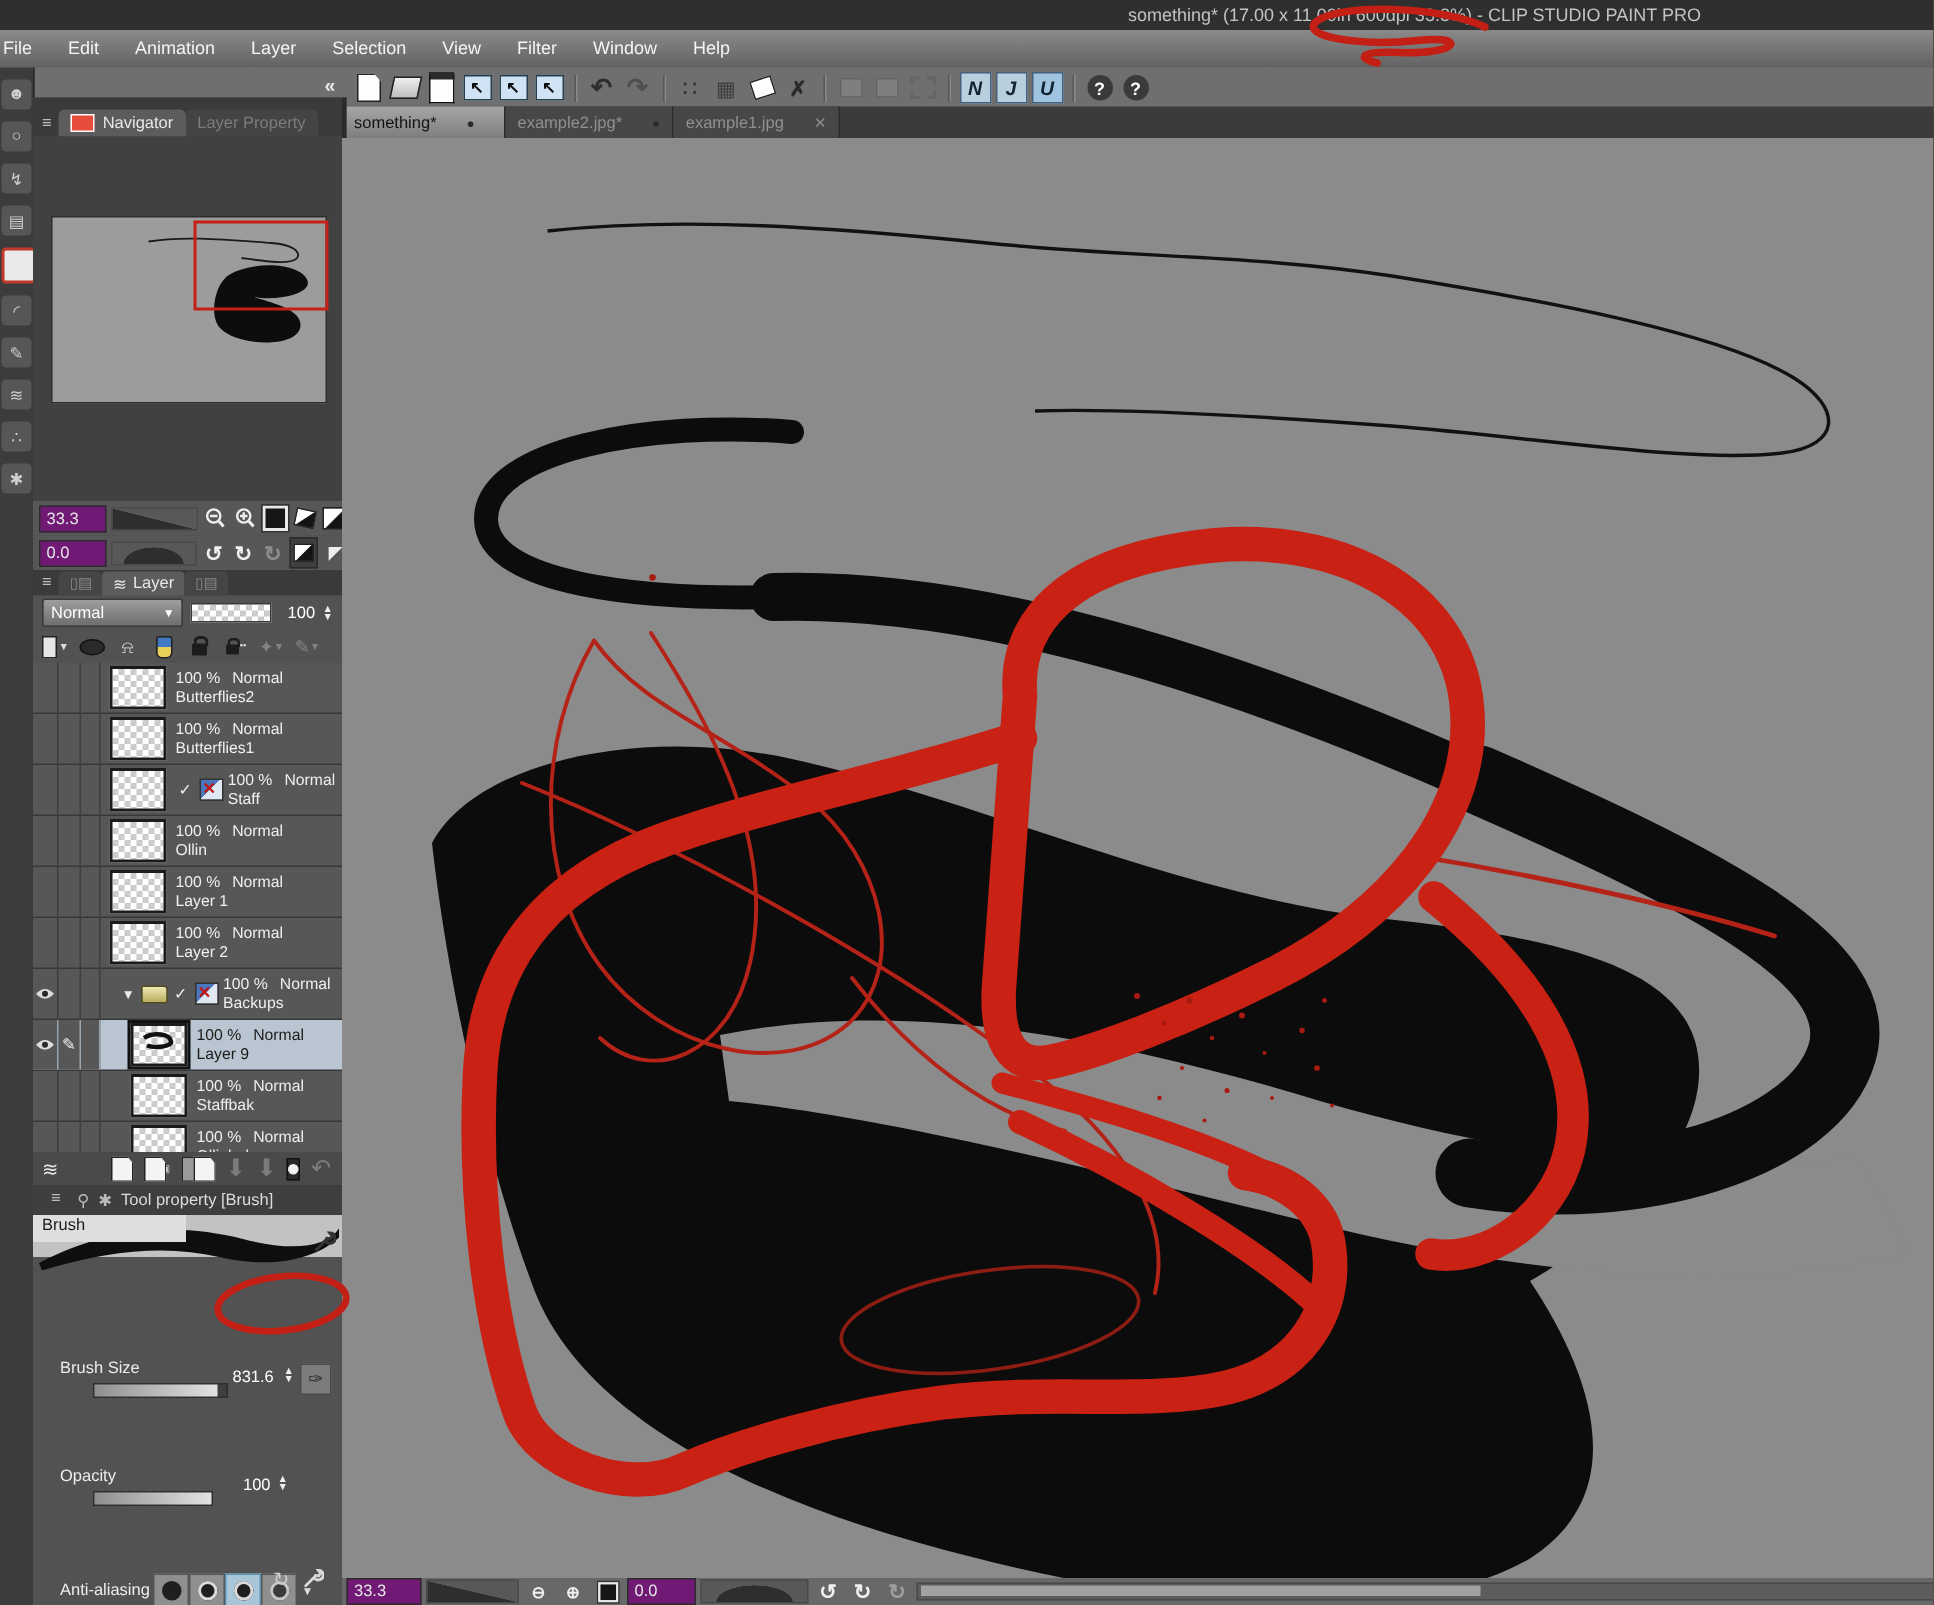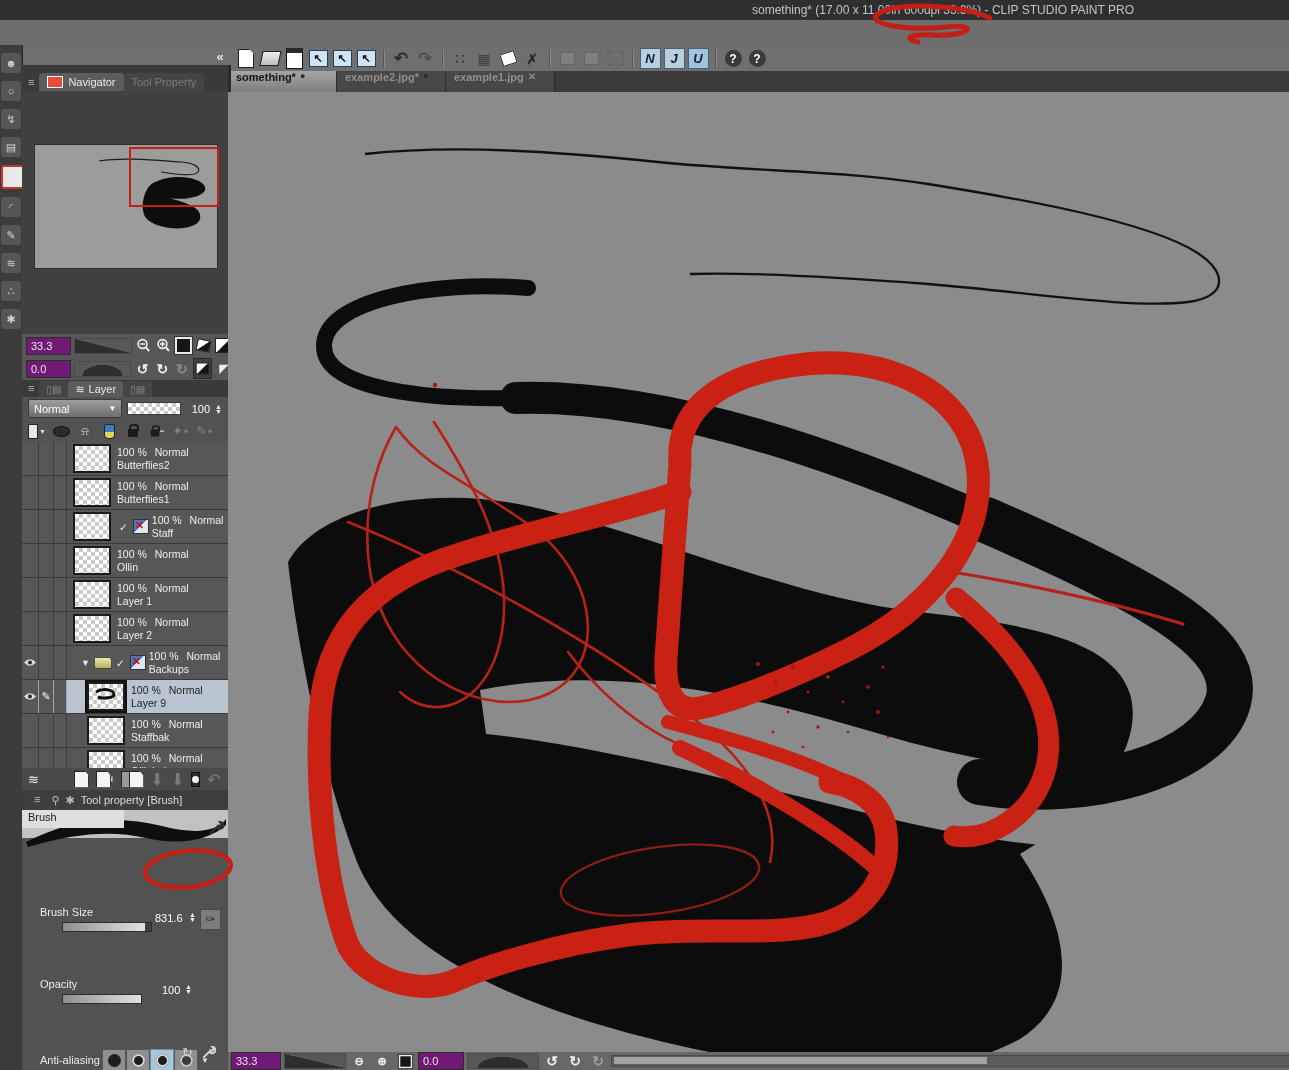--- a/index.html
+++ b/index.html
@@ -25,22 +25,22 @@
   .folder{width:17px;height:13px;background:linear-gradient(#efefef,#bdbdbd);border:1px solid #222;
           transform:skewX(-12deg);}
   .save{width:15px;height:15px;background:#fdfdfd;border:1px solid #111;border-top:5px solid #2a2a2a;}
   .selico{width:17px;height:15px;background:#cfe3f4;border:1px solid #27404f;color:#0d0d0d;
           font-size:11px;display:flex;align-items:center;justify-content:center;font-weight:bold;}
   .snap{width:19px;height:19px;background:#b9cfdd;border:1px solid #44607a;color:#123;
         font-weight:bold;font-size:13px;display:flex;align-items:center;justify-content:center;font-style:italic;}
   .help{width:17px;height:17px;border-radius:50%;background:#3a3a3a;color:#fff;font-weight:bold;
         font-size:12px;display:flex;align-items:center;justify-content:center;}
   #tabbar{left:228px;top:71px;width:1061px;height:21px;background:#3b3b3b;display:flex;}
-  .dtab{height:21px;padding:0 8px;font-size:11px;display:flex;gap:4px;
-        background:#474747;color:#909090;border-right:1px solid #2c2c2c;min-width:92px;font-weight:bold;}
+  .dtab{height:21px;padding:0 8px;font-size:11px;display:flex;align-items:center;gap:20px;
+        background:#474747;color:#909090;border-right:1px solid #2c2c2c;min-width:92px;}
   .dtab.active{background:linear-gradient(#a6a6a6,#7e7e7e);color:#141414;}
   .dot{font-size:9px;color:#2c2c2c;}
   .dtab .x{color:#8d8d8d;font-size:10px;}
   #collapse{left:212px;top:48px;width:16px;height:18px;color:#e8e8e8;font-weight:bold;
             font-size:13px;text-align:center;line-height:18px;}
   
   #toolstrip{left:0;top:45px;width:22px;height:1025px;background:#3c3c3c;border-right:1px solid #262626;}
   .strip-ico{width:20px;height:20px;margin:8px 0 8px 1px;border-radius:3px;background:#565656;
              display:flex;align-items:center;justify-content:center;color:#cfcfcf;font-size:11px;}
   
@@ -136,20 +136,23 @@
 </style>
 </head>
 <body>
 
 <div id="app">
 
   <div id="titlebar" class="abs">
     <span class="abs" style="left:752px;">something* (17.00 x 11.00in 600dpi 33.3%)  - CLIP STUDIO PAINT PRO</span>
   </div>
 
+  <div id="menubar" class="abs">
+    <span style="padding-left:2px;">File</span><span>Edit</span><span>Animation</span><span>Layer</span><span>Selection</span><span>View</span><span>Filter</span><span>Window</span><span>Help</span>
+  </div>
 
   <div id="toolbar" class="abs row" style="padding-left:234px;">
     <div class="tbi">
         <div class="page"></div>
       </div>
     <div class="tbi">
         <div class="folder"></div>
       </div>
     <div class="tbi">
         <div class="save"></div>
@@ -234,21 +237,21 @@
 
   <div id="leftpanel" class="abs">
 
     <div class="phdr">
       <span class="menu-ico">≡</span>
       <div class="ptab on">
         <span style="width:14px;height:10px;background:#e74c3c;border:1px solid #fff;display:inline-block;"></span>
         <span>Navigator</span>
       </div>
       <div class="ptab off">
-        <span>Tool Property</span>
+        <span>Layer Property</span>
       </div>
     </div>
 
     <div id="navpreview">
       <div id="navthumb">
         <svg width="182" height="123" viewBox="0 0 182 123">
           <path d="M64 16 C88 12, 118 15, 146 17 C160 18, 166 23, 163 27 C159 32, 140 29, 126 27" fill="none" stroke="#1a1a1a" stroke-width="1.2"></path>
           <path d="M118 38 C136 28, 166 31, 170 42 C173 51, 150 56, 134 53 C152 58, 168 63, 165 74 C161 87, 124 86, 112 74 C104 66, 108 44, 118 38 Z" fill="#0d0d0d"></path>
         </svg>
         <div id="navrect"></div>

